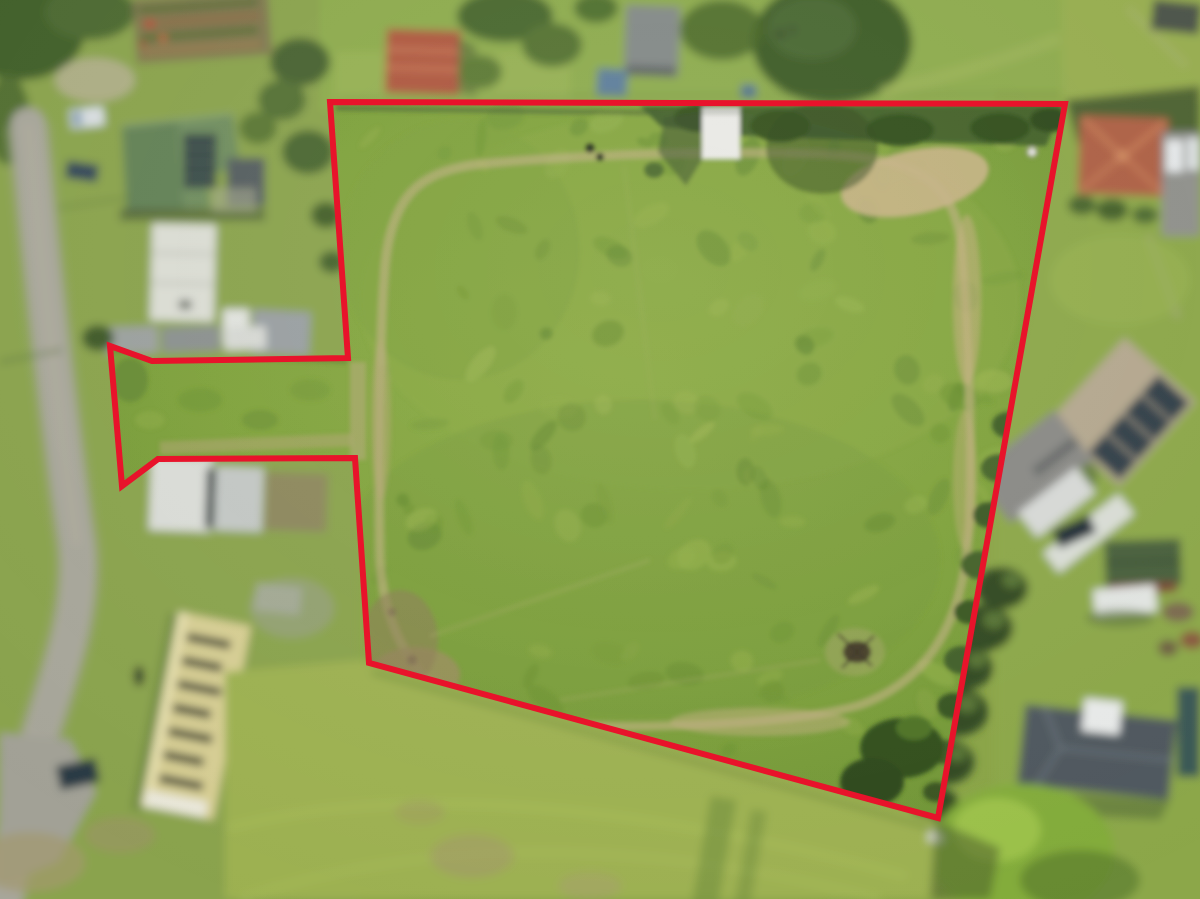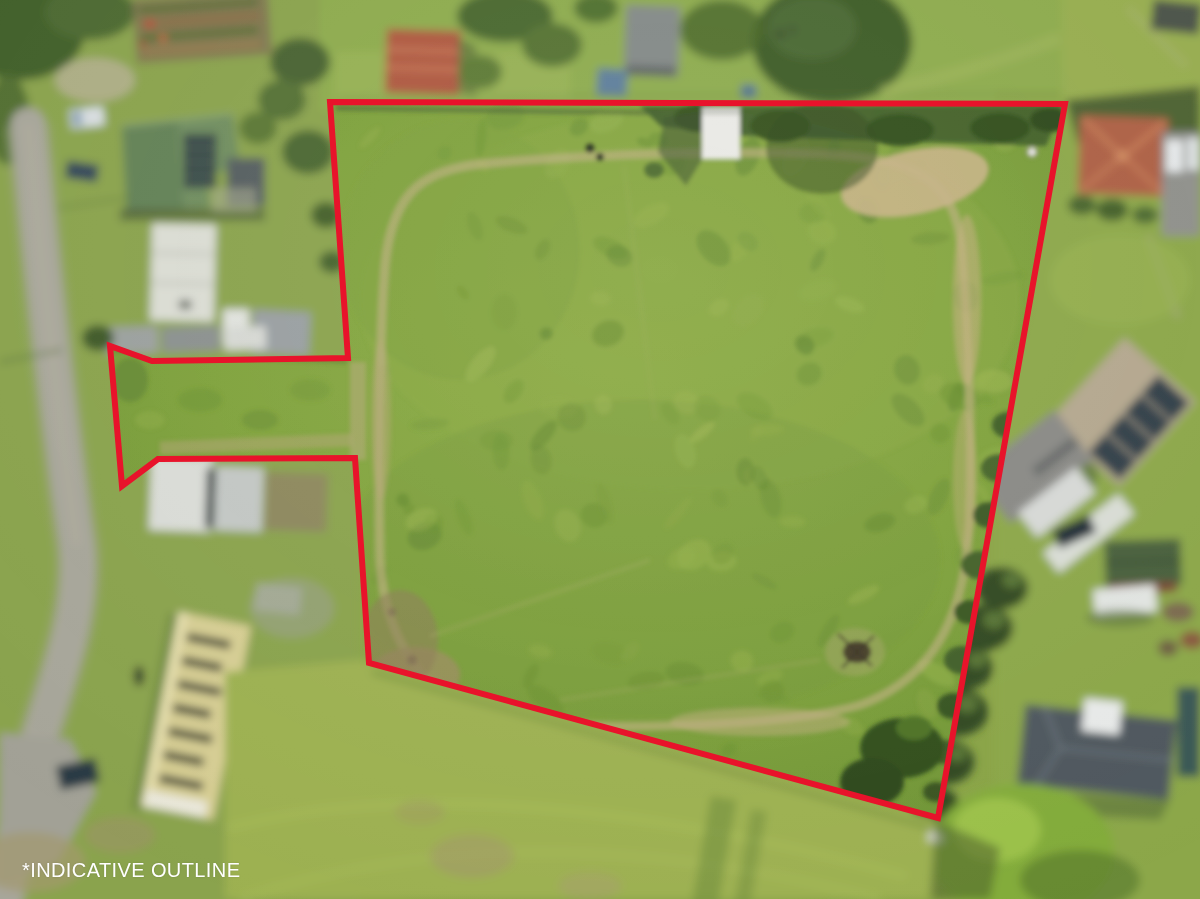--- a/index.html
+++ b/index.html
@@ -486,14 +486,13 @@
       <line x1="112" y1="350" x2="348" y2="362" stroke="#4a6128" stroke-width="3" opacity=".5"></line>
       <line x1="124" y1="482" x2="353" y2="462" stroke="#4a6128" stroke-width="3" opacity=".5"></line>
     </g>
   </g>
 
   <rect x="0" y="0" width="1200" height="899" fill="url(#haze)"></rect>
 
   <polygon fill="none" stroke-linejoin="miter" points="330,102 1065,104 938,818 369,663 355,458 158,459 122,486 110,346 152,361 348,358" stroke="#e8132b" stroke-width="6"></polygon>
 </svg>
 
-<div class="caption">*INDICATIVE OUTLINE</div>
 </div>
 
 </body></html>

